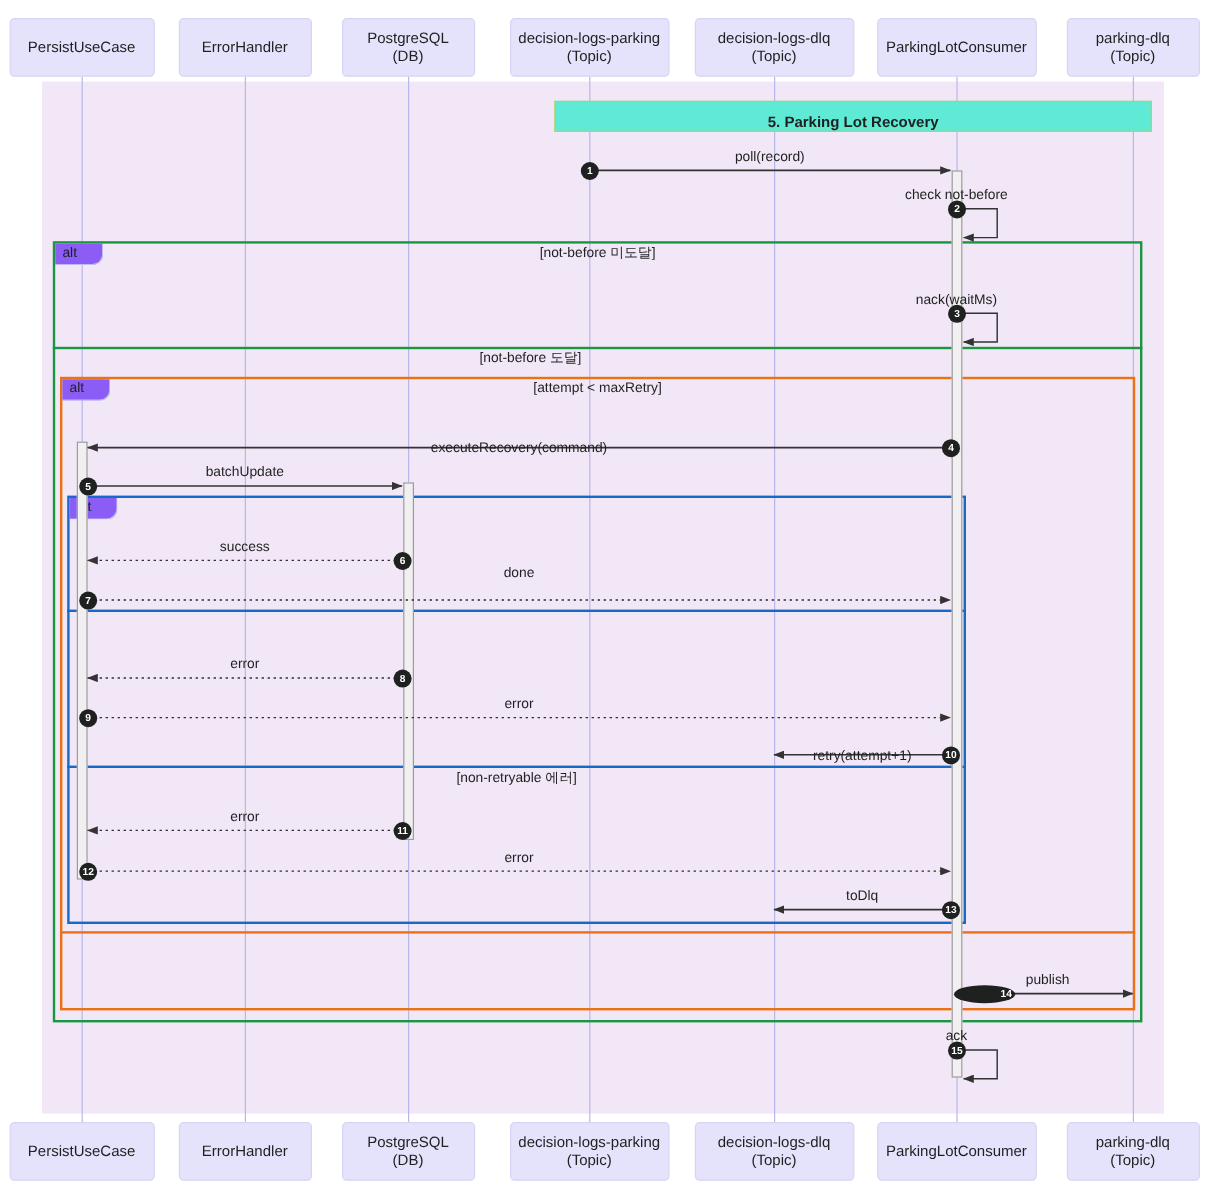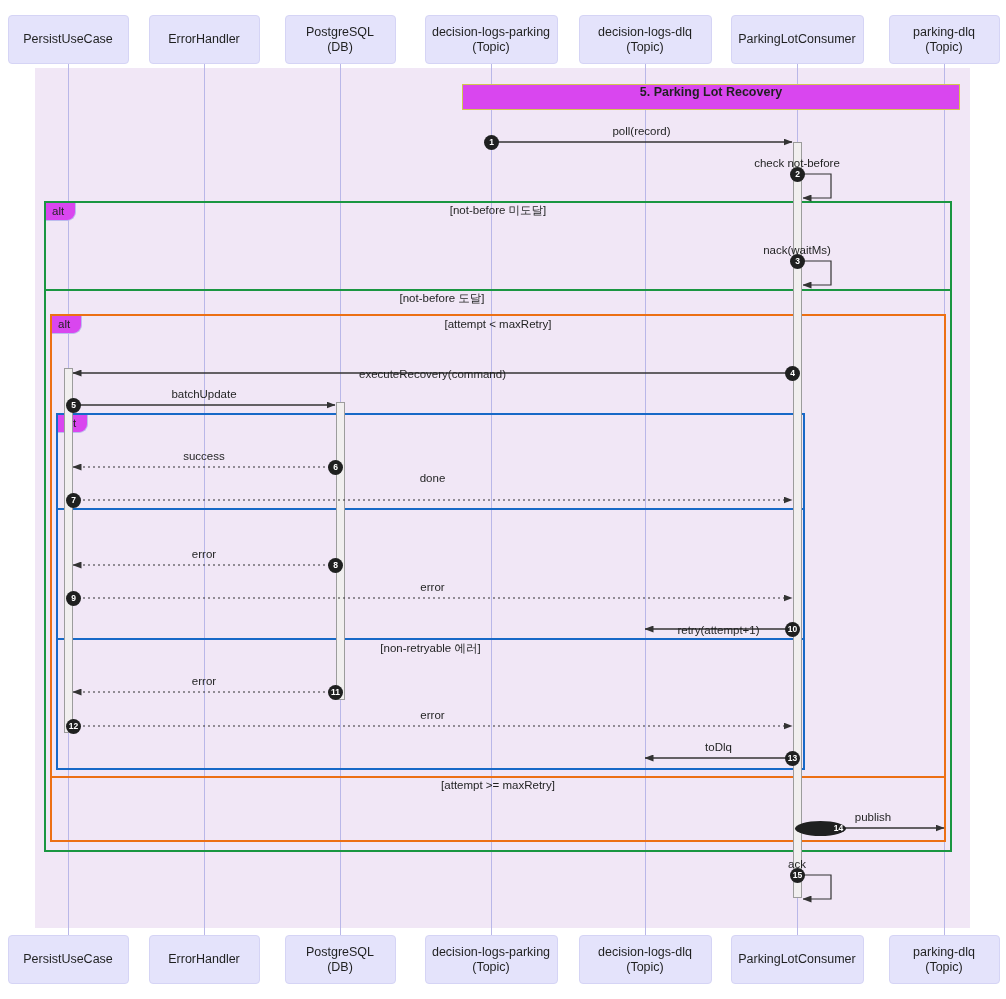--- a/index.html
+++ b/index.html
@@ -57,24 +57,24 @@
   .bgpanel {
     position: absolute;
     background: #eee3f5;
     opacity: 0.85;
   }
 
   
   .title-note {
     position: absolute;
     box-sizing: border-box;
-    background: #d946ef;
+    background: #5eead4;
     border: 1px solid #d0c84e;
     display: flex;
-    align-items: flex-start;
+    align-items: flex-end;
     justify-content: center;
     font-size: 12.5px;
     font-weight: 700;
     color: #1f2020;
   }
 
   
   .frag {
     position: absolute;
     box-sizing: border-box;
@@ -88,27 +88,27 @@
     position: absolute;
     height: 0;
     border-top: 2px solid #1a9641;
   }
   .frag-divider.orange { border-top-color: #ec7014; }
   .frag-divider.blue   { border-top-color: #1769c7; }
 
   .frag-label {
     position: absolute;
     box-sizing: border-box;
-    background: #d946ef;
+    background: #8b5cf6;
     border-right: 1px solid #bdbcee;
     border-bottom: 1px solid #bdbcee;
     border-bottom-right-radius: 9px;
     font-size: 11.5px;
     color: #1f2020;
-    padding: 1px 11px 2px 6px;
+    padding: 1px 21px 2px 6px;
     line-height: 14px;
   }
 
   .frag-cond {
     position: absolute;
     text-align: center;
     font-size: 11.5px;
     color: #1f2020;
     white-space: nowrap;
   }
@@ -158,21 +158,20 @@
   <div class="layer" id="layer-frags">
       <div class="frag green" style="left: 44px; top: 201px; width: 908px; height: 651px;"></div>
       <div class="frag-label" style="left: 46px; top: 203px;">alt</div>
       <div class="frag-divider green" style="left: 44px; top: 289px; width: 908px;"></div>
       <div class="frag-cond" style="left: 44px; top: 203px; width: 908px;">[not-before 미도달]</div>
       <div class="frag-cond" style="left: 44px; top: 291px; width: 796px;">[not-before 도달]</div>
       <div class="frag orange" style="left: 50px; top: 314px; width: 896px; height: 528px;"></div>
       <div class="frag-label" style="left: 52px; top: 316px;">alt</div>
       <div class="frag-divider orange" style="left: 50px; top: 776px; width: 896px;"></div>
       <div class="frag-cond" style="left: 50px; top: 318px; width: 896px;">[attempt &lt; maxRetry]</div>
-      <div class="frag-cond" style="left: 50px; top: 779px; width: 896px;">[attempt &gt;= maxRetry]</div>
       <div class="frag blue" style="left: 56px; top: 413px; width: 749px; height: 357px;"></div>
       <div class="frag-label" style="left: 58px; top: 415px;">alt</div>
       <div class="frag-divider blue" style="left: 56px; top: 508px; width: 749px;"></div>
       <div class="frag-divider blue" style="left: 56px; top: 638px; width: 749px;"></div>
       <div class="frag-cond" style="left: 56px; top: 641px; width: 749px;">[non-retryable 에러]</div>
     </div>
   <div class="layer" id="layer-activations">
       <div class="activation" style="left: 793px; top: 142px; height: 756px;"></div>
       <div class="activation" style="left: 64px; top: 368px; height: 365px;"></div>
       <div class="activation" style="left: 336px; top: 402px; height: 298px;"></div>

